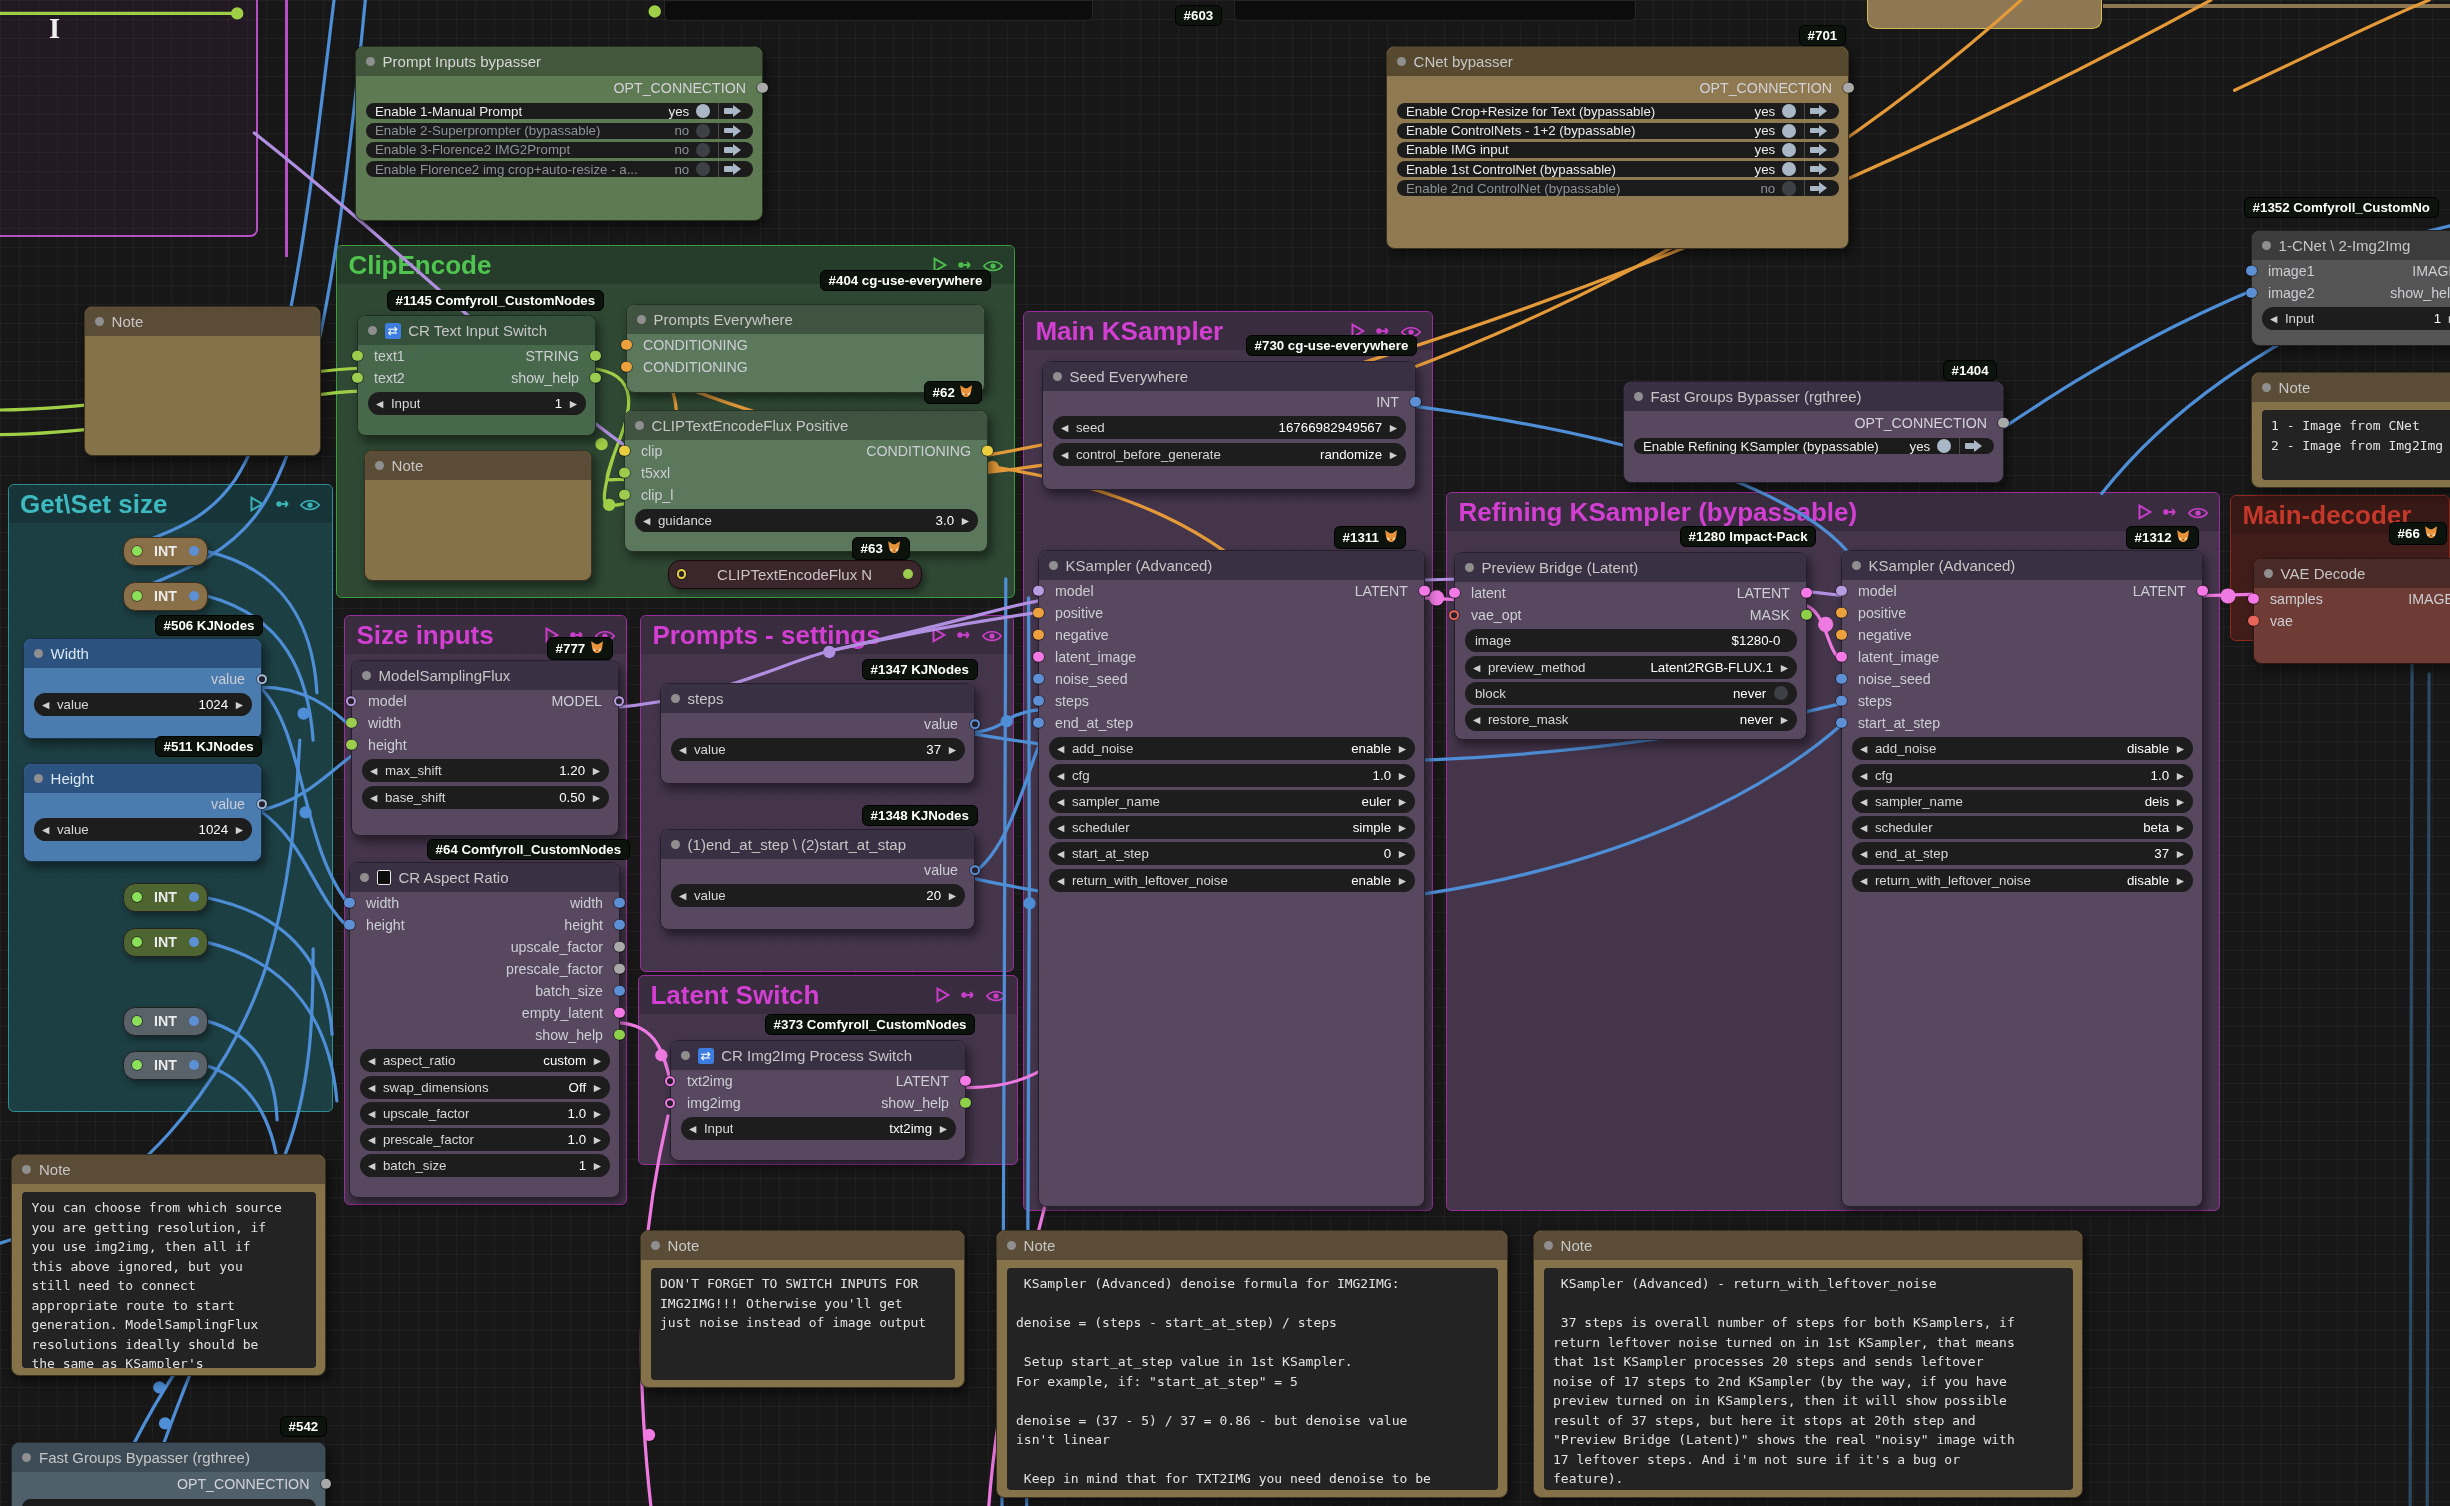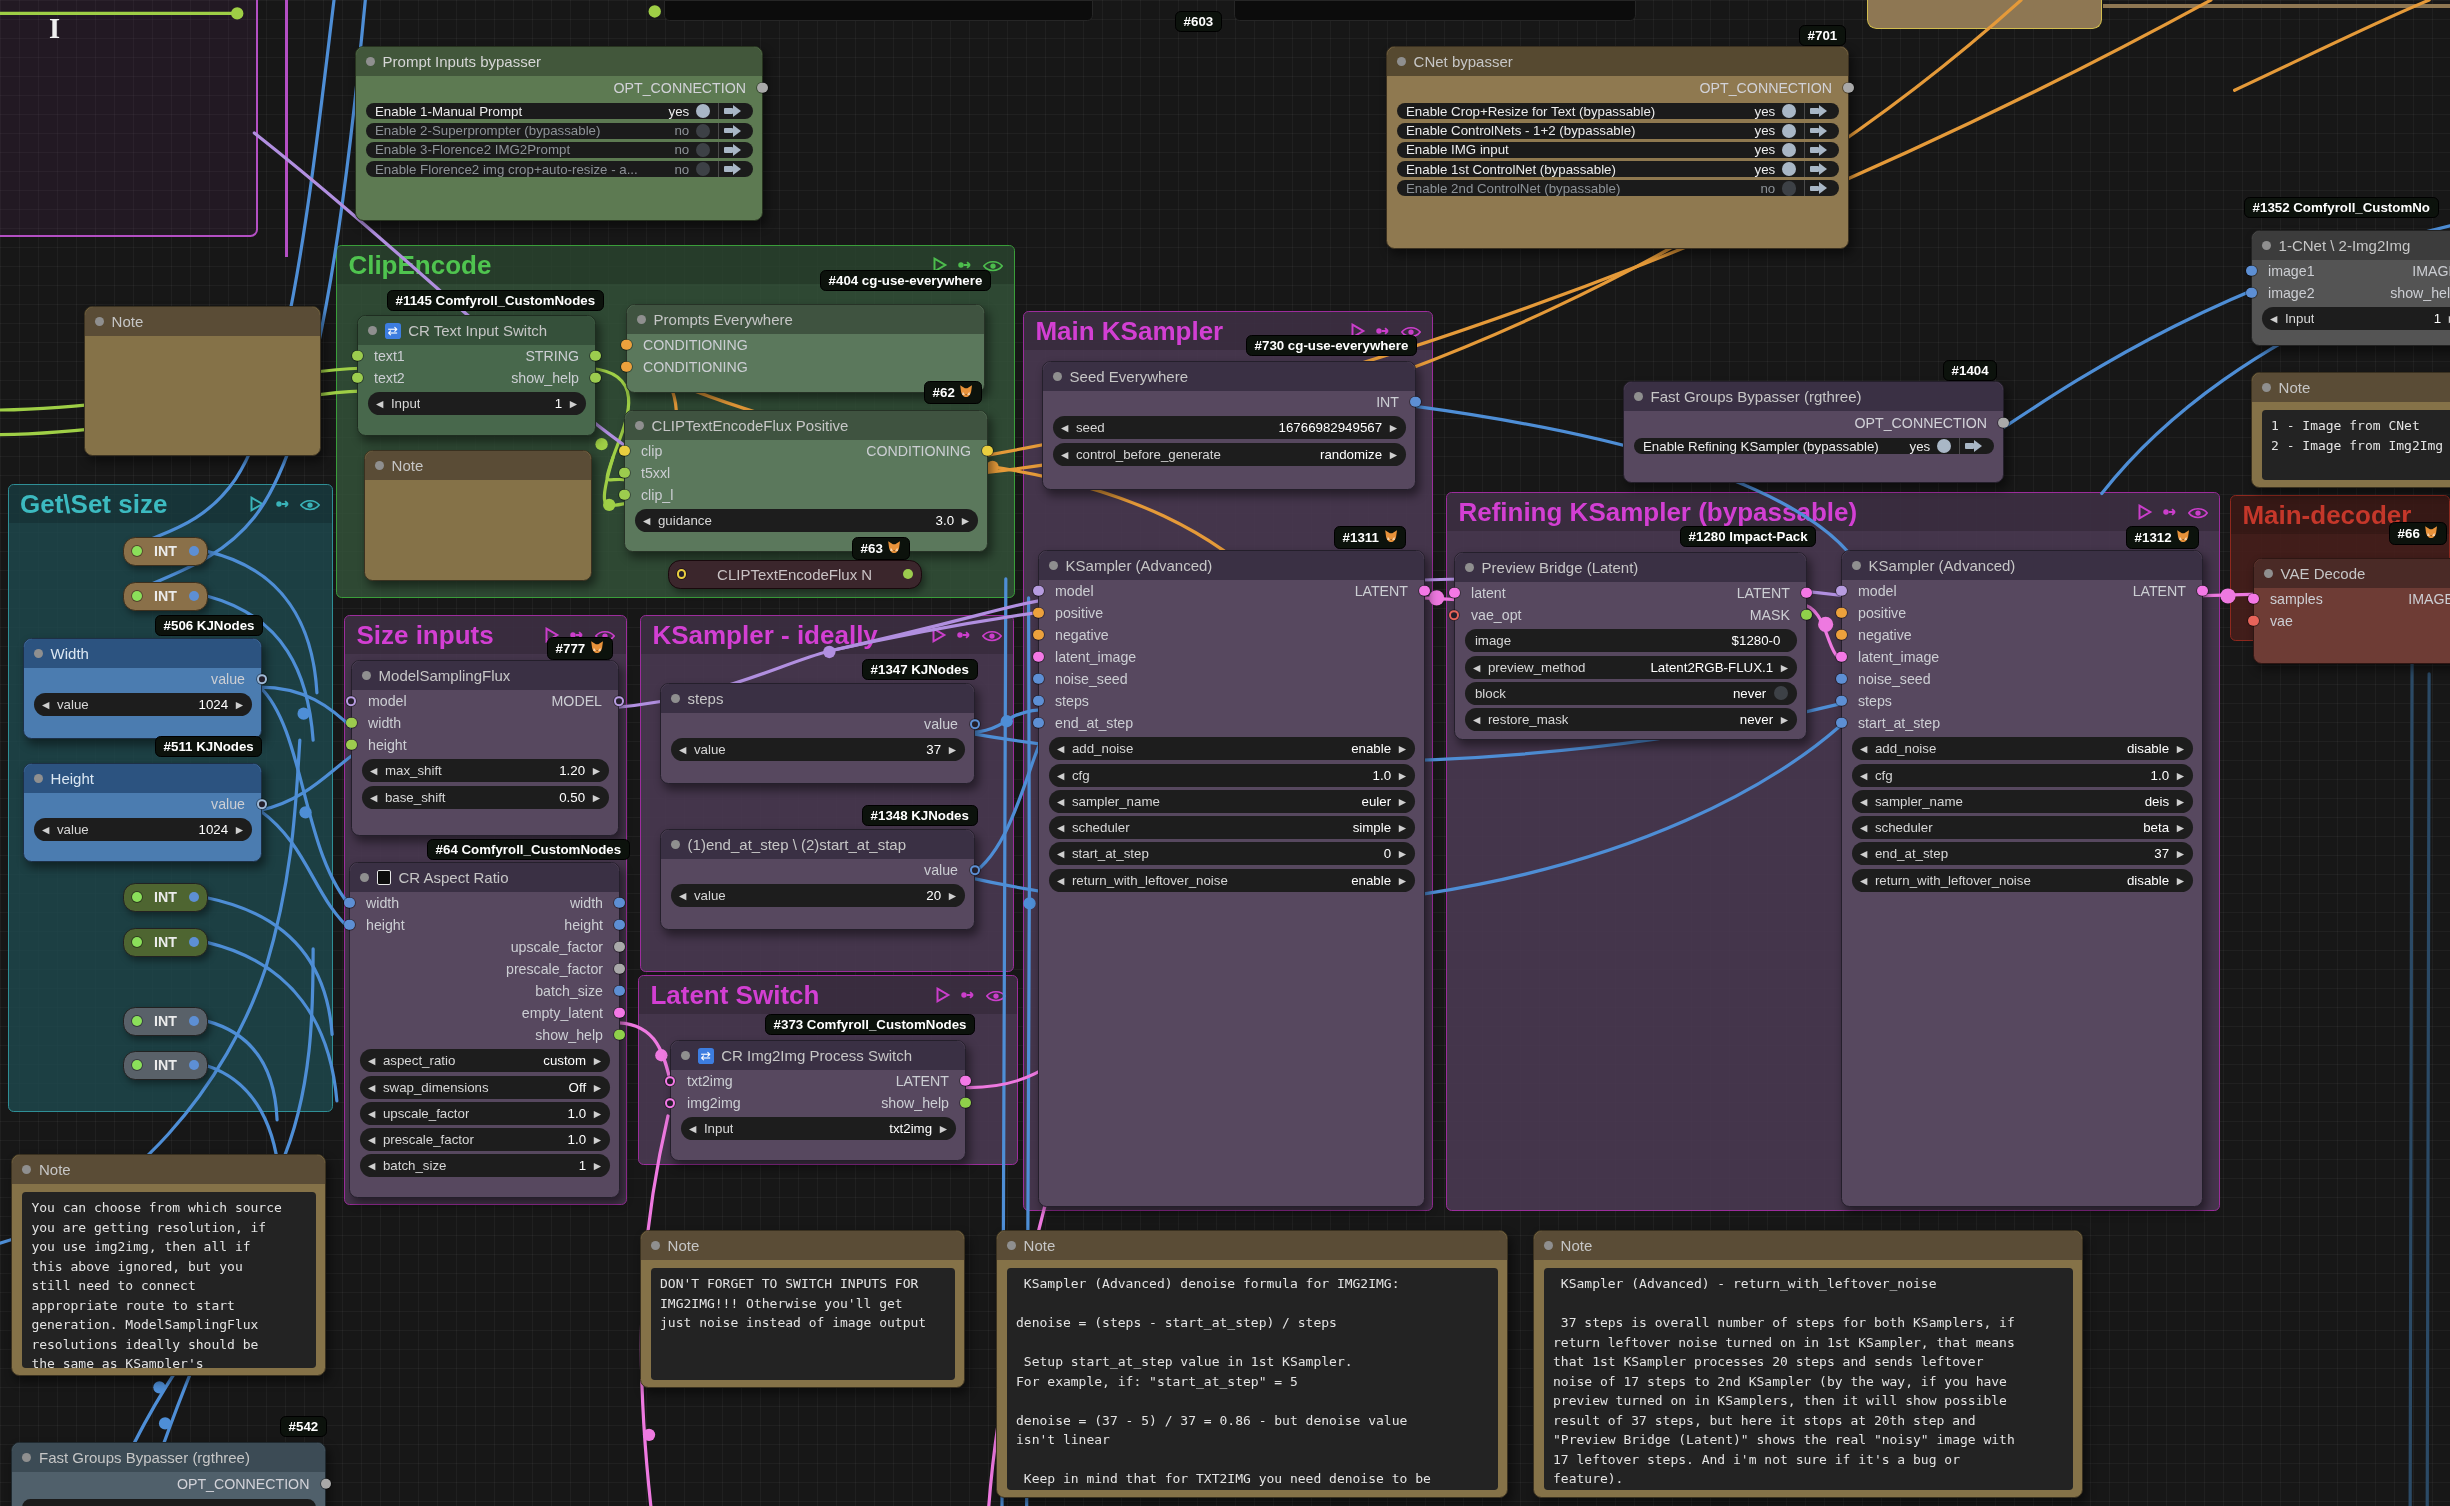--- a/index.html
+++ b/index.html
@@ -129,21 +129,21 @@
             </svg></span>
           <span><svg viewBox="0 0 24 16" width="20" height="14.2">
               <path d="M1 8 C6 1 18 1 23 8 C18 15 6 15 1 8 Z" fill="none" stroke="currentColor" stroke-width="2"></path>
               <circle cx="12" cy="8" r="3.2" fill="currentColor"></circle>
             </svg></span>
         </span>
       </div>
     </div>
     <div class="group g-magenta" style="left: 640px; top: 615px; width: 374px; height: 357px;">
       <div class="gtitle">
-        <span>KSampler - ideally</span>
+        <span>Prompts - settings</span>
         <span class="gicons">
           <span><svg viewBox="0 0 20 20" width="18" height="18">
               <path d="M5 3l12 7-12 7z" fill="none" stroke="currentColor" stroke-width="2.2"></path>
             </svg></span>
           <span><svg viewBox="0 0 20 20" width="18" height="18">
               <circle cx="5.5" cy="10" r="3" fill="currentColor"></circle>
               <path d="M8.5 10h7m0 0l-3.2-3.2M15.5 10l-3.2 3.2" stroke="currentColor" stroke-width="2" fill="none"></path>
             </svg></span>
           <span><svg viewBox="0 0 24 16" width="20" height="14.2">
               <path d="M1 8 C6 1 18 1 23 8 C18 15 6 15 1 8 Z" fill="none" stroke="currentColor" stroke-width="2"></path>
@@ -1059,21 +1059,21 @@
       <div class="prow">
         <span class="pdot in" style="background: rgb(244, 120, 230);"></span>
         <span class="plab">samples</span>
         <span class="plab r">IMAGE</span>
       </div>
       <div class="prow">
         <span class="pdot in" style="background: rgb(231, 100, 90);"></span>
         <span class="plab">vae</span>
       </div>
     </div>
-    <div class="badge" style="left: 1175px; top: 11px;">
+    <div class="badge" style="left: 1175px; top: 5px;">
       <span>#603</span>
     </div>
     <div class="badge" style="left: 1799px; top: 25px;">
       <span>#701</span>
     </div>
     <div class="badge" style="left: 820px; top: 270px;">
       <span>#404 cg-use-everywhere</span>
     </div>
     <div class="badge" style="left: 387px; top: 290px;">
       <span>#1145 Comfyroll_CustomNodes</span>

